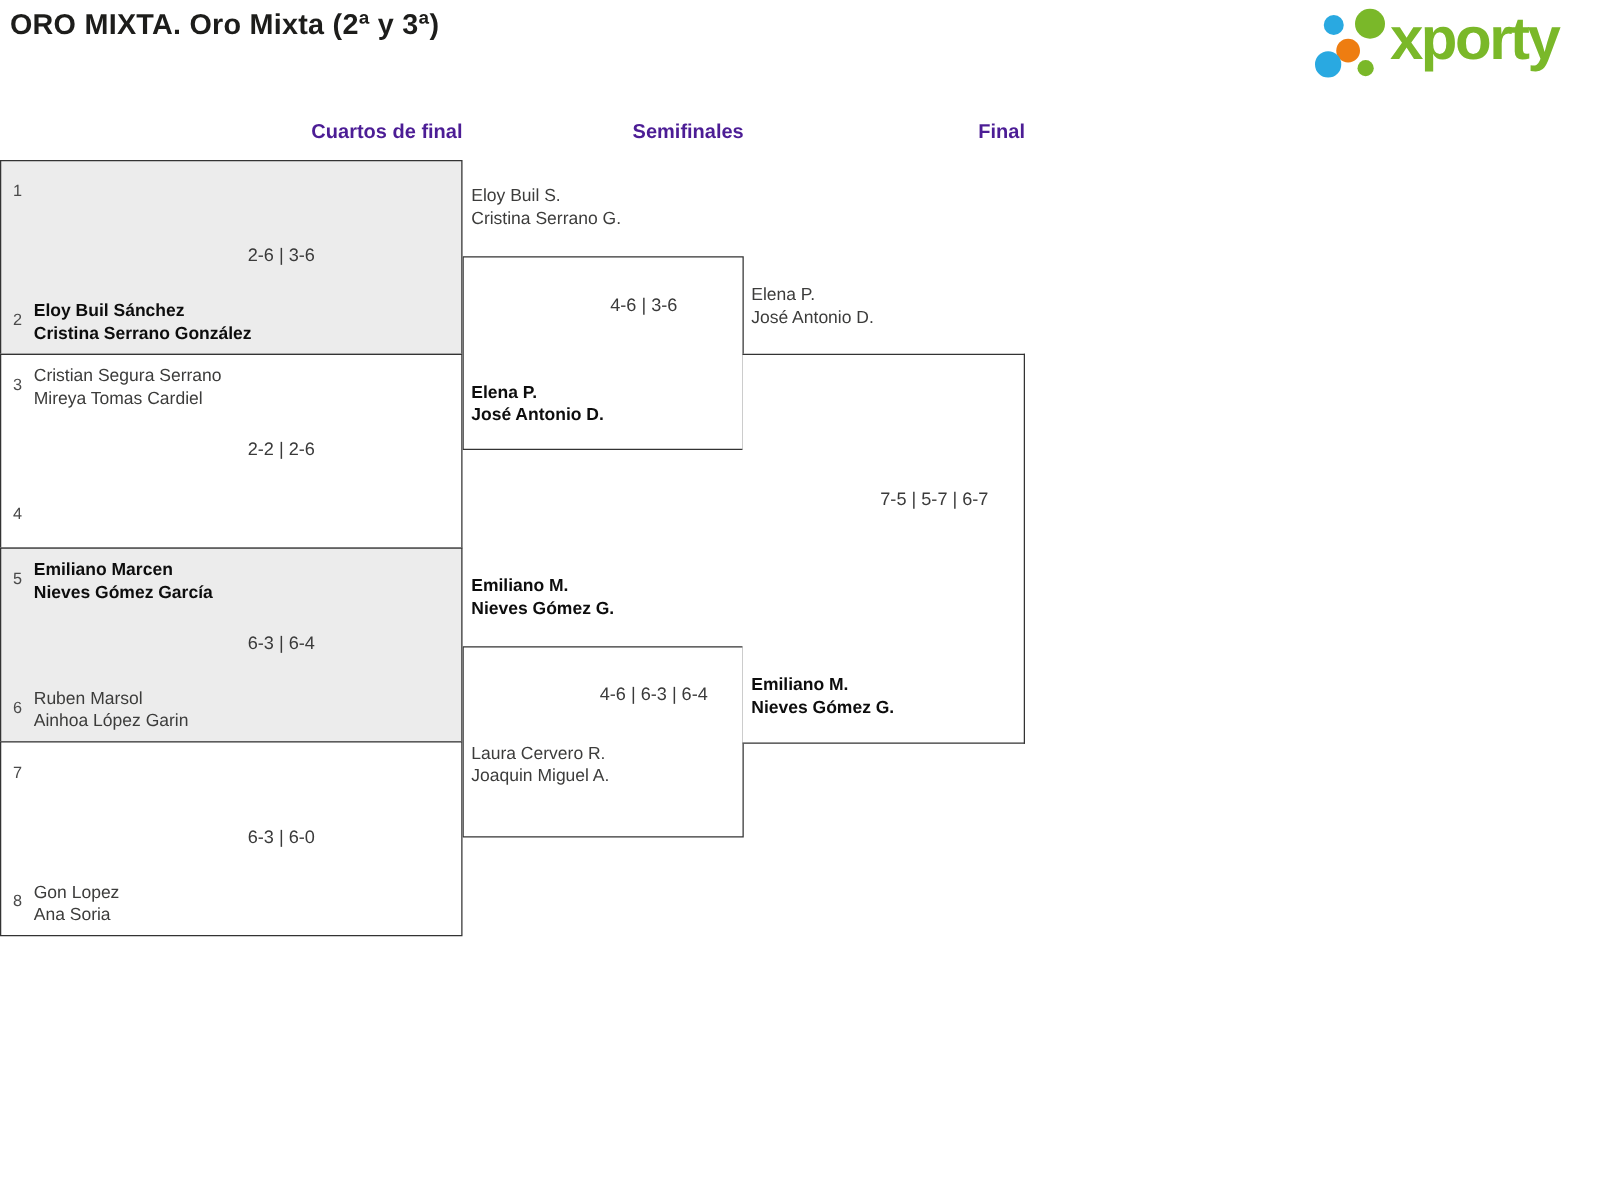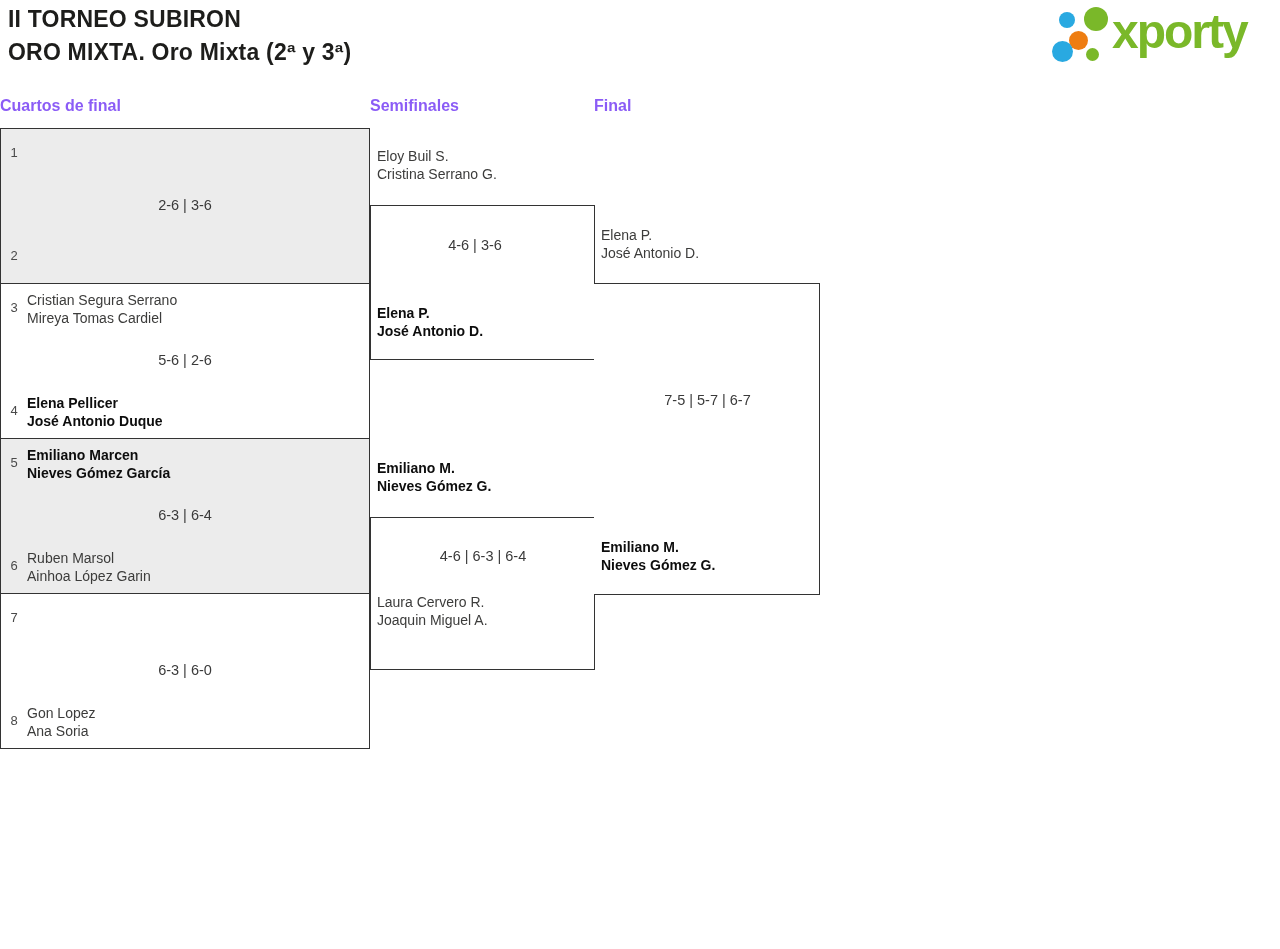--- a/index.html
+++ b/index.html
@@ -35,24 +35,24 @@
     top: 8px;
     font-size: 48px;
     line-height: 48px;
     font-weight: 700;
     letter-spacing: -2px;
   }
   
   .col-header {
     position: absolute;
     top: 97px;
-    text-align: left;
+    text-align: right;
     font-size: 16px;
     font-weight: 700;
-    color: #8b5cf6;
+    color: #4c1d95;
   }
   .ch-qf  { left: 0;     width: 370px; }
   .ch-sf  { left: 370px; width: 225px; }
   .ch-f   { left: 594px; width: 226px; }
   
   .box {
     position: absolute;
     box-sizing: border-box;
     border: 1px solid #333333;
     background: #ffffff;
@@ -77,69 +77,69 @@
     text-align: center;
     font-size: 13px;
     color: #4a4a4a;
   }
   .score {
     position: absolute;
     text-align: center;
     font-size: 14.5px;
     color: #3a3a3a;
     white-space: nowrap;
+    margin-left: 40px;
   }
   
   .qf-box .team-top    { left: 26px; top: 7px; }
   .qf-box .team-bottom { left: 26px; top: 110px; }
   .qf-box .seed-top    { top: 16px; }
   .qf-box .seed-bottom { top: 119px; }
   .qf-box .score       { left: 0; width: 100%; top: 68px; }
 </style>
 </head>
 <body>
 
 <div class="page">
 
   <div class="title">
-    <div>II TORNEO SUBIRON</div>
     <div>ORO MIXTA. Oro Mixta (2ª y 3ª)</div>
   </div>
 
   <div class="logo">
     <span class="dot dot-blue-small" style="background: rgb(41, 169, 225);"></span>
     <span class="dot dot-green-large" style="background: rgb(122, 184, 41);"></span>
     <span class="dot dot-orange" style="background: rgb(238, 125, 17);"></span>
     <span class="dot dot-blue-large" style="background: rgb(41, 169, 225);"></span>
     <span class="dot dot-green-small" style="background: rgb(122, 184, 41);"></span>
     <span class="logo-text" style="color: rgb(122, 184, 41);">xporty</span>
   </div>
 
   <div class="col-header ch-qf">Cuartos de final</div>
   <div class="col-header ch-sf">Semifinales</div>
   <div class="col-header ch-f">Final</div>
 
   <div class="box qf-box alt" style="top:128px">
     <div class="seed seed-top">1</div>
     <div class="score">2-6 | 3-6</div>
     <div class="seed seed-bottom">2</div>
+    <div class="team team-bottom winner">
+      <div>Eloy Buil Sánchez</div>
+      <div>Cristina Serrano González</div>
+    </div>
   </div>
 
   <div class="box qf-box" style="top:283px">
     <div class="seed seed-top">3</div>
     <div class="team team-top">
       <div>Cristian Segura Serrano</div>
       <div>Mireya Tomas Cardiel</div>
     </div>
-    <div class="score">5-6 | 2-6</div>
+    <div class="score">2-2 | 2-6</div>
     <div class="seed seed-bottom">4</div>
-    <div class="team team-bottom winner">
-      <div>Elena Pellicer</div>
-      <div>José Antonio Duque</div>
-    </div>
   </div>
 
   <div class="box qf-box alt" style="top:438px">
     <div class="seed seed-top">5</div>
     <div class="team team-top winner">
       <div>Emiliano Marcen</div>
       <div>Nieves Gómez García</div>
     </div>
     <div class="score">6-3 | 6-4</div>
     <div class="seed seed-bottom">6</div>

